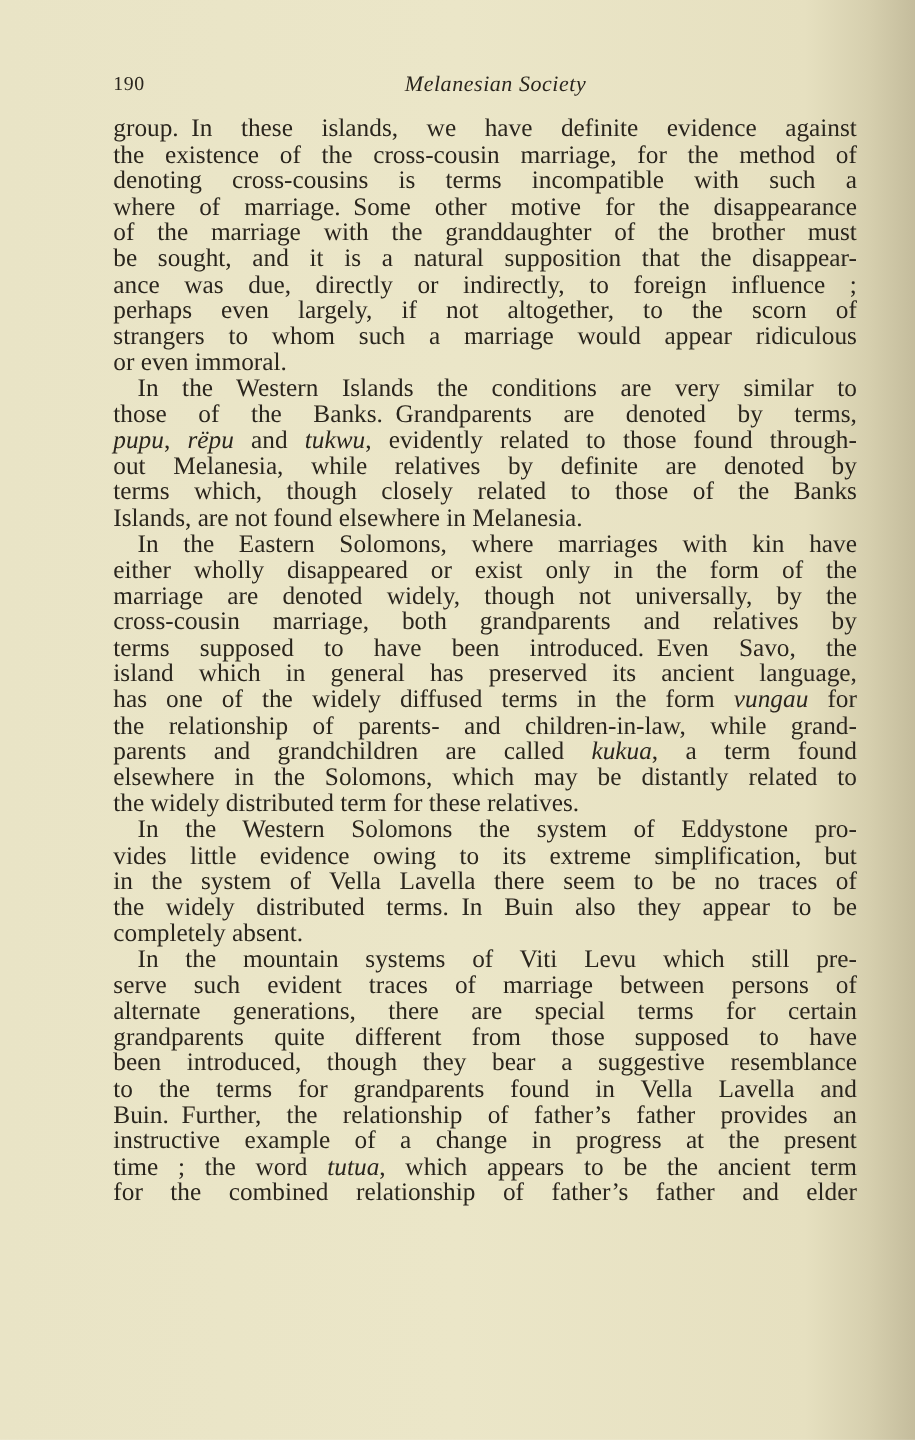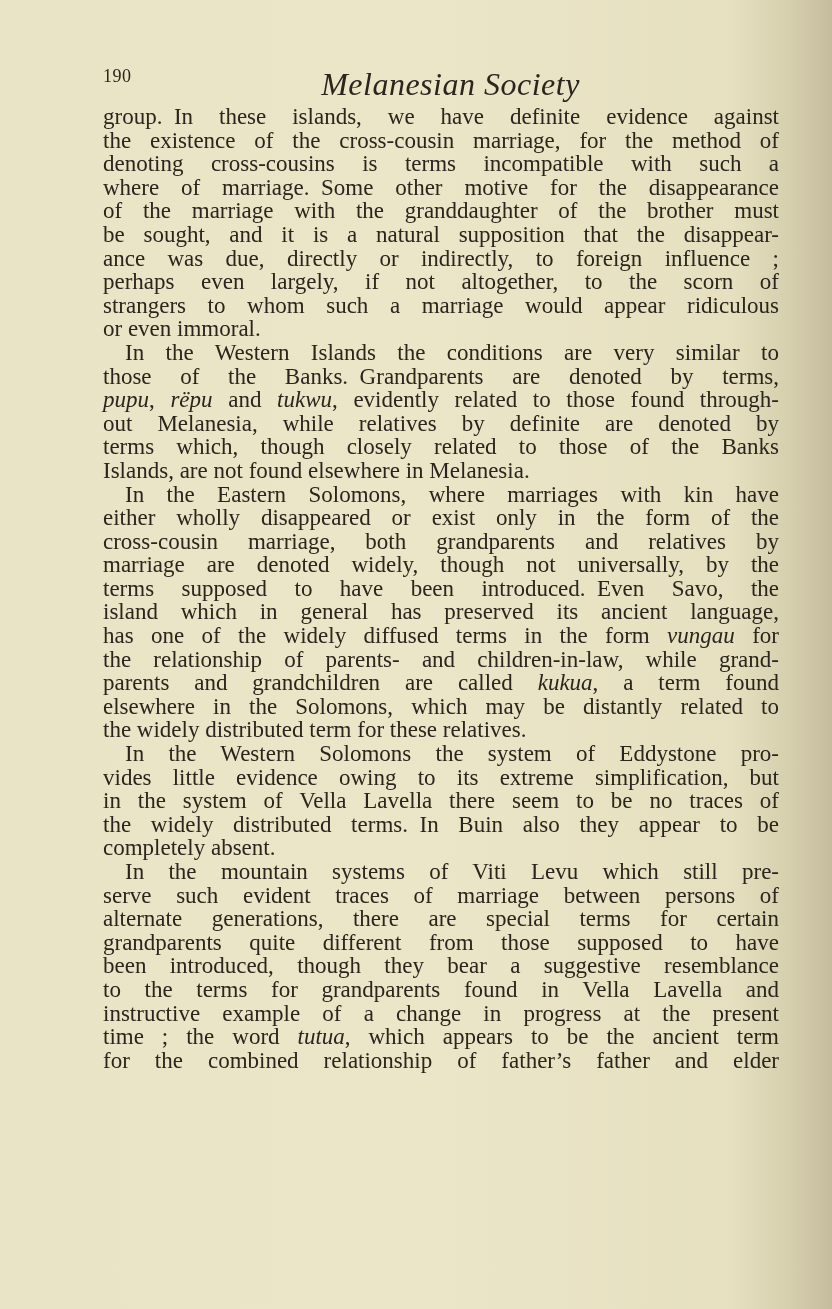--- a/index.html
+++ b/index.html
@@ -12,21 +12,21 @@
   }
   .header {
     position:absolute; left:103px; top:66px; width:675px; height:30px;
   }
   .pagenum {
     position:absolute; left:0; top:0;
     font-size:18px; letter-spacing:0.5px;
   }
   .runhead {
     position:absolute; left:0; right:0; top:0; text-align:center;
-    font-style:italic; font-size:32px; letter-spacing:0.5px;
+    font-style:italic; font-size:20px; letter-spacing:0.5px;
     padding-left:20px;
   }
   .body {
     position:absolute; left:103px; top:105px; width:676px;
     font-size:23px; line-height:23.6px;
   }
   .line {
     display:block; white-space:nowrap; text-align:justify; text-align-last:justify; height:23.6px;
   }
   .line.last { text-align-last:left; }
@@ -58,22 +58,22 @@
       <span class="line indent">In the Western Islands the conditions are very similar to</span>
       <span class="line">those of the Banks. Grandparents are denoted by terms,</span>
       <span class="line"><i>pupu</i>, <i>rëpu</i> and <i>tukwu</i>, evidently related to those found through-</span>
       <span class="line">out Melanesia, while relatives by definite are denoted by</span>
       <span class="line">terms which, though closely related to those of the Banks</span>
       <span class="line last">Islands, are not found elsewhere in Melanesia.</span>
     </div>
     <div>
       <span class="line indent">In the Eastern Solomons, where marriages with kin have</span>
       <span class="line">either wholly disappeared or exist only in the form of the</span>
+      <span class="line">marriage are denoted widely, though not universally, by the</span>
       <span class="line">cross-cousin marriage, both grandparents and relatives by</span>
-      <span class="line">marriage are denoted widely, though not universally, by the</span>
       <span class="line">terms supposed to have been introduced. Even Savo, the</span>
       <span class="line">island which in general has preserved its ancient language,</span>
       <span class="line">has one of the widely diffused terms in the form <i>vungau</i> for</span>
       <span class="line">the relationship of parents- and children-in-law, while grand-</span>
       <span class="line">parents and grandchildren are called <i>kukua</i>, a term found</span>
       <span class="line">elsewhere in the Solomons, which may be distantly related to</span>
       <span class="line last">the widely distributed term for these relatives.</span>
     </div>
     <div>
       <span class="line indent">In the Western Solomons the system of Eddystone pro-</span>
@@ -82,17 +82,18 @@
       <span class="line">the widely distributed terms. In Buin also they appear to be</span>
       <span class="line last">completely absent.</span>
     </div>
     <div>
       <span class="line indent">In the mountain systems of Viti Levu which still pre-</span>
       <span class="line">serve such evident traces of marriage between persons of</span>
       <span class="line">alternate generations, there are special terms for certain</span>
       <span class="line">grandparents quite different from those supposed to have</span>
       <span class="line">been introduced, though they bear a suggestive resemblance</span>
       <span class="line">to the terms for grandparents found in Vella Lavella and</span>
+      <span class="line">Buin. Further, the relationship of father’s father provides an</span>
       <span class="line">instructive example of a change in progress at the present</span>
       <span class="line">time ; the word <i>tutua</i>, which appears to be the ancient term</span>
       <span class="line">for the combined relationship of father’s father and elder</span>
     </div>
   </div>
 
 </body></html>

